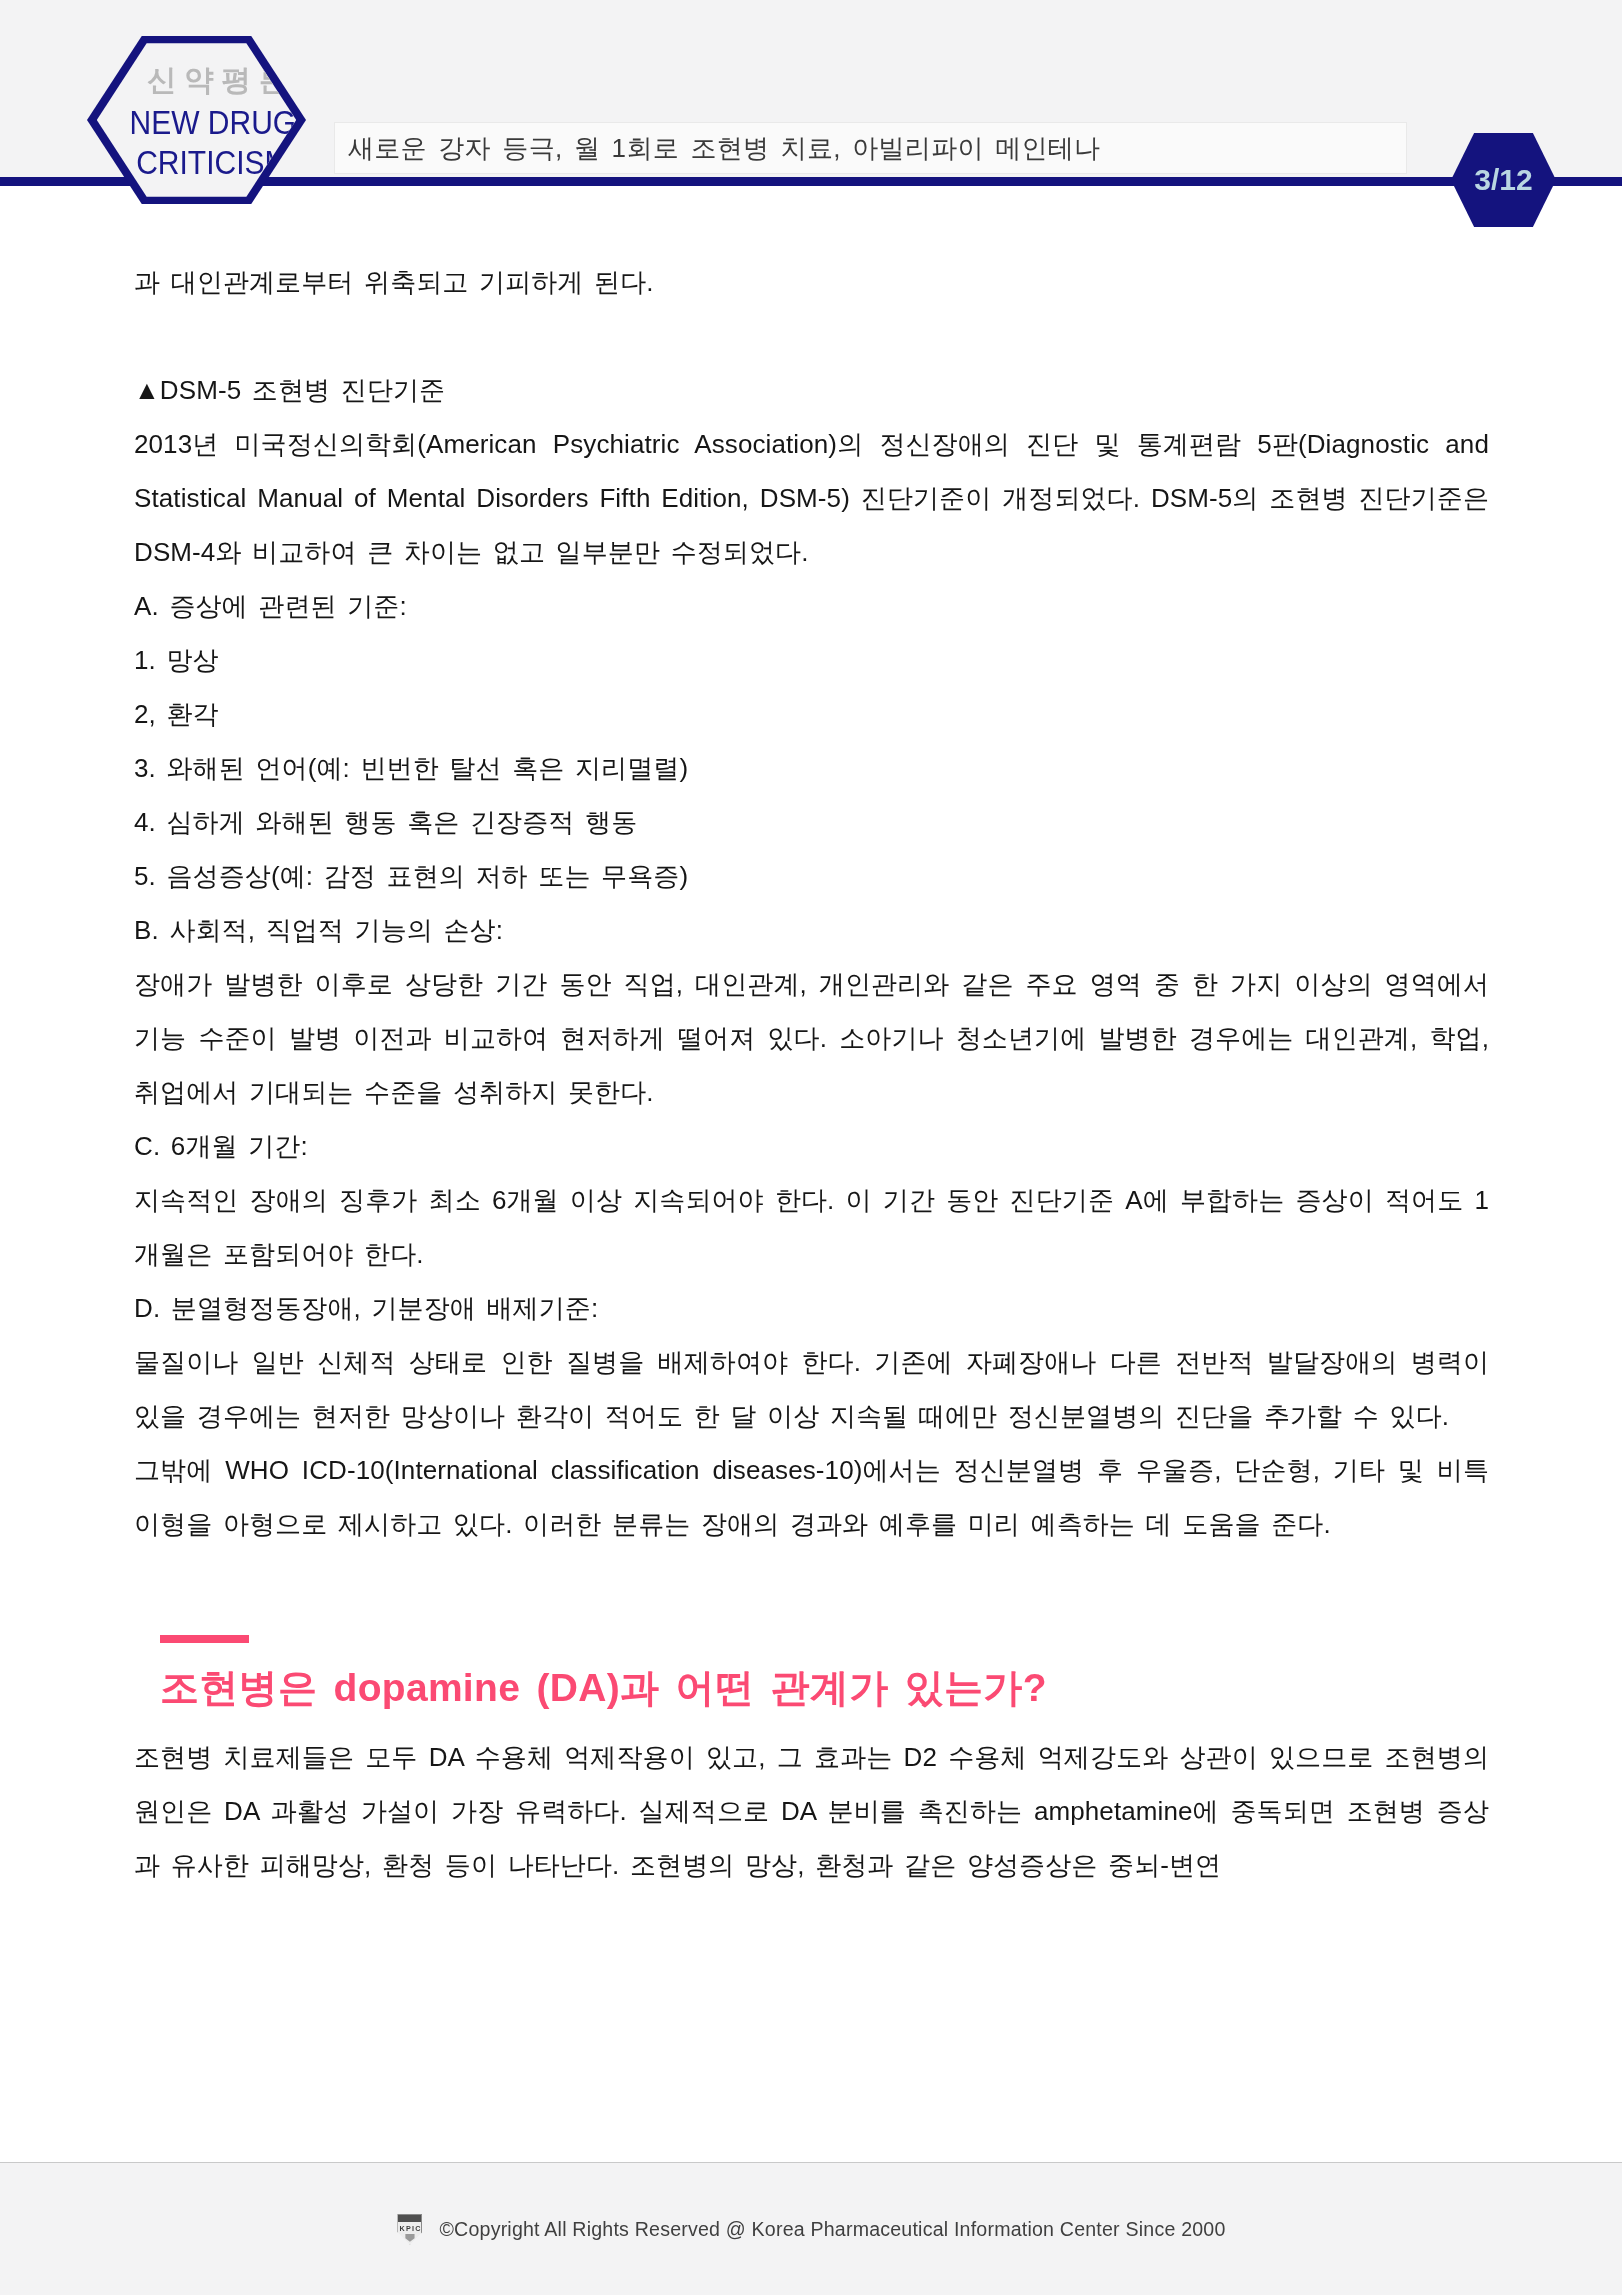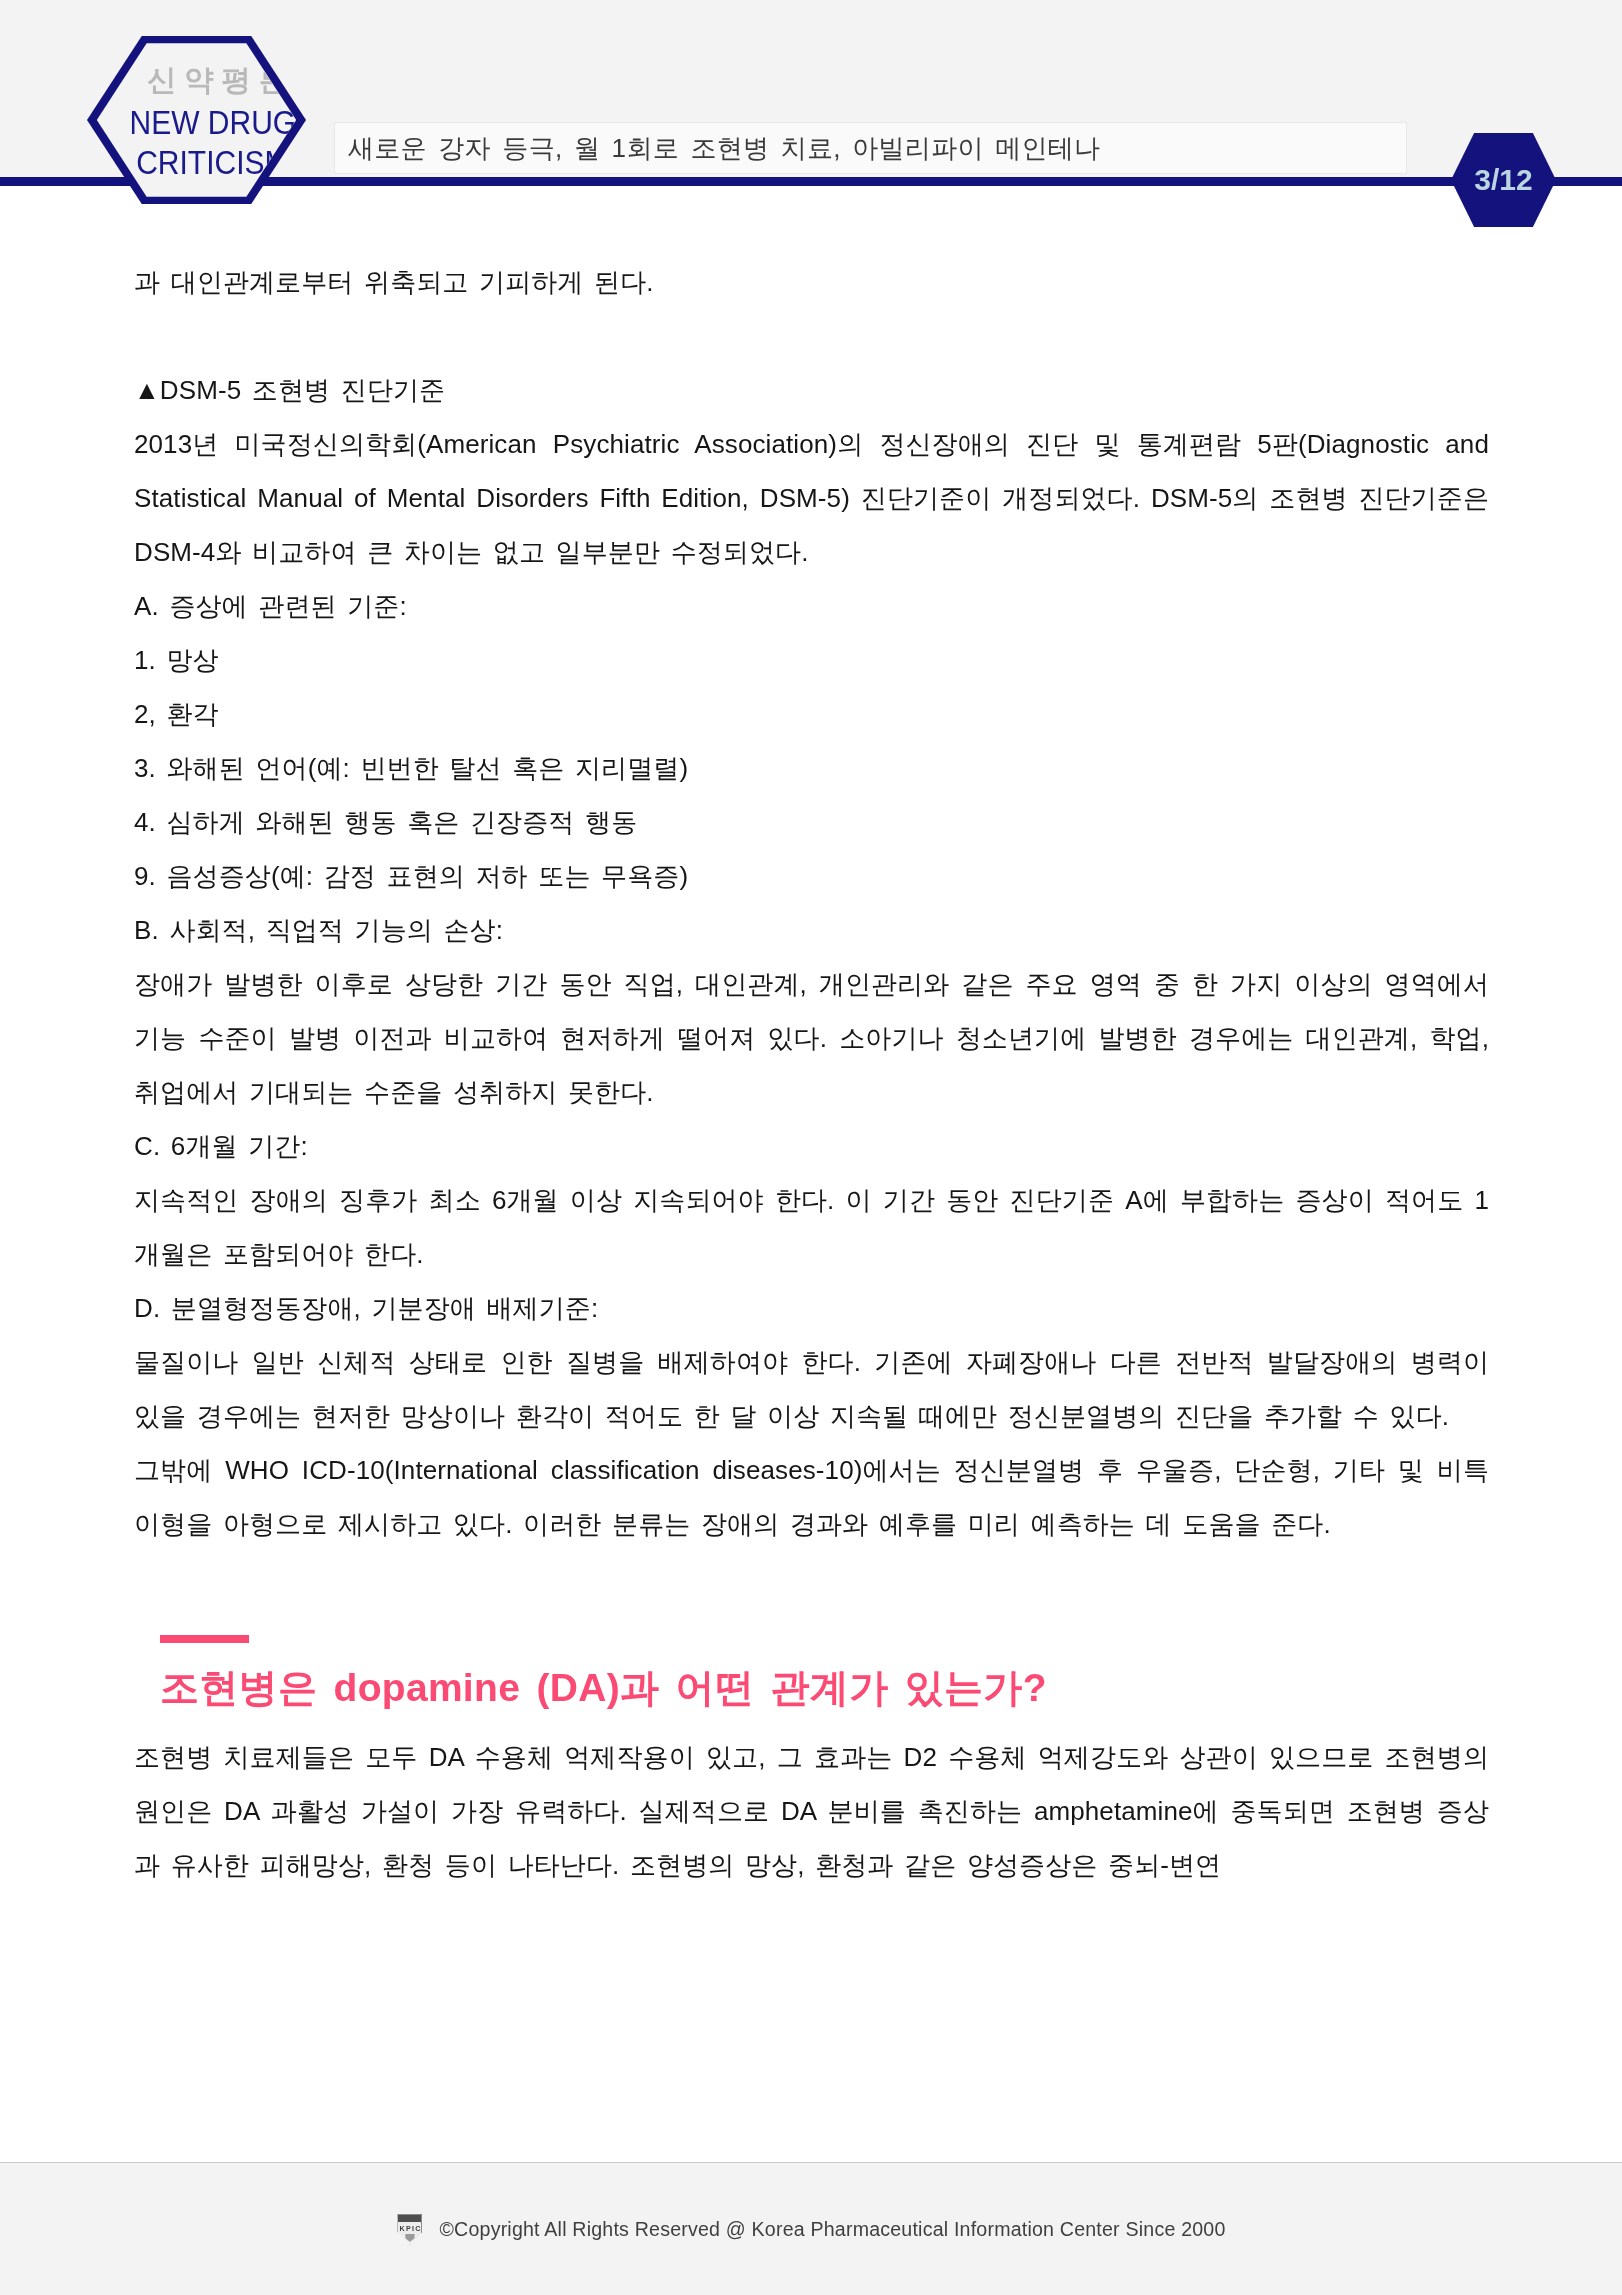--- a/index.html
+++ b/index.html
@@ -132,21 +132,21 @@
 
   <div class="content">
     <p class="gap-after">과 대인관계로부터 위축되고 기피하게 된다.</p>
     <p>▲DSM-5 조현병 진단기준</p>
     <p>2013년 미국정신의학회(American Psychiatric Association)의 정신장애의 진단 및 통계편람 5판(Diagnostic and Statistical Manual of Mental Disorders Fifth Edition, DSM-5) 진단기준이 개정되었다. DSM-5의 조현병 진단기준은 DSM-4와 비교하여 큰 차이는 없고 일부분만 수정되었다.</p>
     <p>A. 증상에 관련된 기준:</p>
     <p>1. 망상</p>
     <p>2, 환각</p>
     <p>3. 와해된 언어(예: 빈번한 탈선 혹은 지리멸렬)</p>
     <p>4. 심하게 와해된 행동 혹은 긴장증적 행동</p>
-    <p>9. 음성증상(예: 감정 표현의 저하 또는 무욕증)</p>
+    <p>5. 음성증상(예: 감정 표현의 저하 또는 무욕증)</p>
     <p>B. 사회적, 직업적 기능의 손상:</p>
     <p>장애가 발병한 이후로 상당한 기간 동안 직업, 대인관계, 개인관리와 같은 주요 영역 중 한 가지 이상의 영역에서 기능 수준이 발병 이전과 비교하여 현저하게 떨어져 있다. 소아기나 청소년기에 발병한 경우에는 대인관계, 학업, 취업에서 기대되는 수준을 성취하지 못한다.</p>
     <p>C. 6개월 기간:</p>
     <p>지속적인 장애의 징후가 최소 6개월 이상 지속되어야 한다. 이 기간 동안 진단기준 A에 부합하는 증상이 적어도 1개월은 포함되어야 한다.</p>
     <p>D. 분열형정동장애, 기분장애 배제기준:</p>
     <p>물질이나 일반 신체적 상태로 인한 질병을 배제하여야 한다. 기존에 자폐장애나 다른 전반적 발달장애의 병력이 있을 경우에는 현저한 망상이나 환각이 적어도 한 달 이상 지속될 때에만 정신분열병의 진단을 추가할 수 있다.</p>
     <p>그밖에 WHO ICD-10(International classification diseases-10)에서는 정신분열병 후 우울증, 단순형, 기타 및 비특이형을 아형으로 제시하고 있다. 이러한 분류는 장애의 경과와 예후를 미리 예측하는 데 도움을 준다.</p>
 
     <div class="section">
       <div class="pink-bar"></div>

